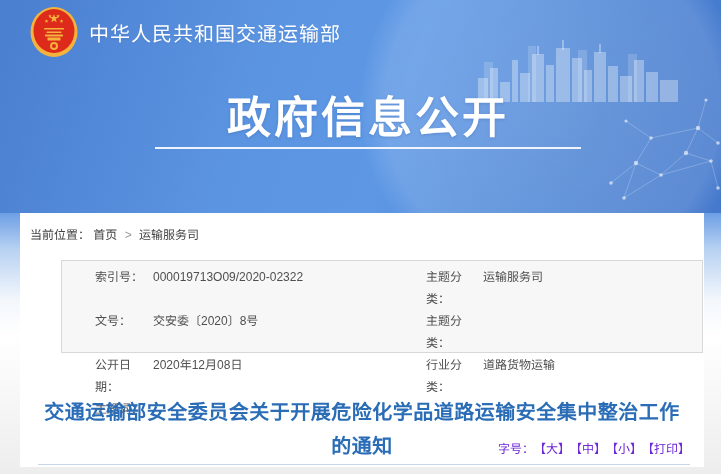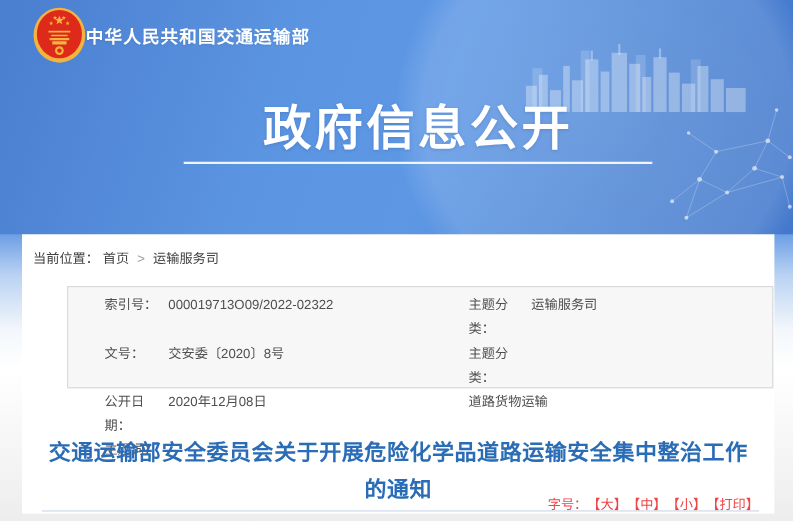--- a/index.html
+++ b/index.html
@@ -17,26 +17,26 @@
     background:
       radial-gradient(circle 195px at 552px 105px, rgba(255,255,255,0.17) 0%, rgba(255,255,255,0.13) 86%, rgba(255,255,255,0) 99%),
       linear-gradient(108deg,#4a7ecf 0%,#5b94e1 35%,#5e98e5 55%,#4a82d3 80%,#4478cc 100%);
   }
   .skyline { position:absolute; left:478px; top:40px; width:200px; height:62px; }
   .network { position:absolute; left:606px; top:88px; width:115px; height:120px; }
 
   .site-logo { position:absolute; left:30px; top:6px; display:flex; align-items:center; cursor:pointer; }
   .emblem { width:48px; height:52px; display:block; }
   .ministry-name {
-    color:#ffffff; font-size:16px; font-weight:bold; letter-spacing:1px;
+    margin-left:11px; color:#ffffff; font-size:20px; font-weight:normal; letter-spacing:1px;
     text-shadow:0 1px 2px rgba(0,0,0,0.08);
   }
 
   .banner-title-wrap {
-    position:absolute; left:167px; top:92px; width:426px; text-align:center;
+    position:absolute; left:155px; top:92px; width:426px; text-align:center;
     border-bottom:2px solid rgba(255,255,255,0.9); padding-bottom:3px;
   }
   .banner-title {
     color:#ffffff; font-size:44px; line-height:52px; font-weight:bold; letter-spacing:3px;
     text-shadow:0 1px 3px rgba(30,70,140,0.25);
   }
 
   
   .content { position:absolute; left:20px; top:213px; width:684px; height:254px; background:#ffffff; }
 
@@ -52,21 +52,21 @@
   .info-row .l1 { width:58px; margin-left:33px; }
   .info-row .v1 { width:273px; }
   .info-row .l2 { width:57px; }
   .info-row .v2 { flex:1; }
 
   .article-title {
     position:absolute; left:16px; top:164px; width:652px; text-align:center;
     color:#2a6db6; font-size:20px; line-height:34px; font-weight:bold; letter-spacing:0.5px;margin-top:18px;
   }
 
-  .font-controls { position:absolute; top:236px; right:14px; font-size:12px; color:#ef4444; }
+  .font-controls { position:absolute; top:226px; right:14px; font-size:12px; color:#6d28d9; }
   .font-controls .ctrl { margin-left:6px; cursor:pointer; }
 
   .divider { position:absolute; left:18px; right:14px; top:251px; border-top:1px solid #c9d6e8; }
 </style>
 </head>
 <body>
 
 <div class="page">
 
   <div class="banner">
@@ -157,32 +157,33 @@
     <div class="breadcrumb">
       <span>当前位置：</span>
       <a class="crumb-link">首页</a>
       <span class="sep">&gt;</span>
       <a class="crumb-link">运输服务司</a>
     </div>
 
     <div class="info-table">
       <div class="info-row">
         <span class="l1">索引号：</span>
-        <span class="v1">000019713O09/2022-02322</span>
+        <span class="v1">000019713O09/2020-02322</span>
         <span class="l2">主题分类：</span>
         <span class="v2">运输服务司</span>
       </div>
       <div class="info-row">
         <span class="l1">文号：</span>
         <span class="v1">交安委〔2020〕8号</span>
         <span class="l2">主题分类：</span>
       </div>
       <div class="info-row">
         <span class="l1">公开日期：</span>
         <span class="v1">2020年12月08日</span>
+        <span class="l2">行业分类：</span>
         <span class="v2">道路货物运输</span>
       </div>
       <div class="info-row">
         <span class="l1">主题词：</span>
         <span class="l2"></span>
         <span class="v2"></span>
       </div>
     </div>
 
     <h1 class="article-title">交通运输部安全委员会关于开展危险化学品道路运输安全集中整治工作的通知</h1>

